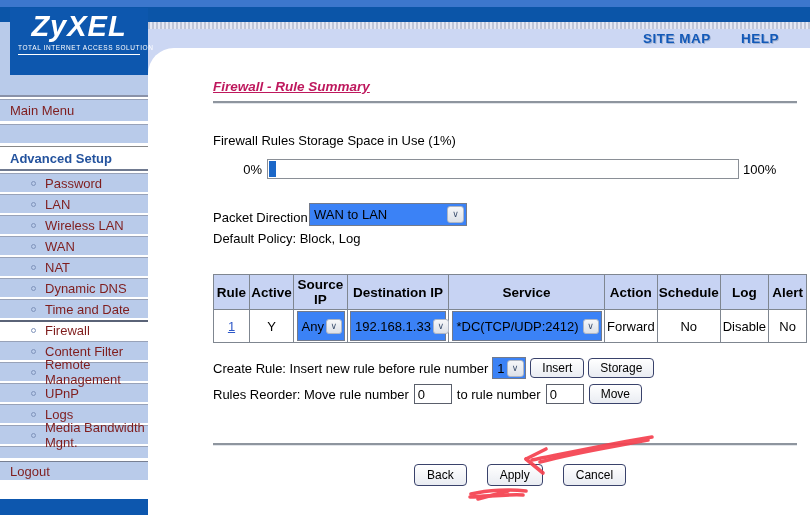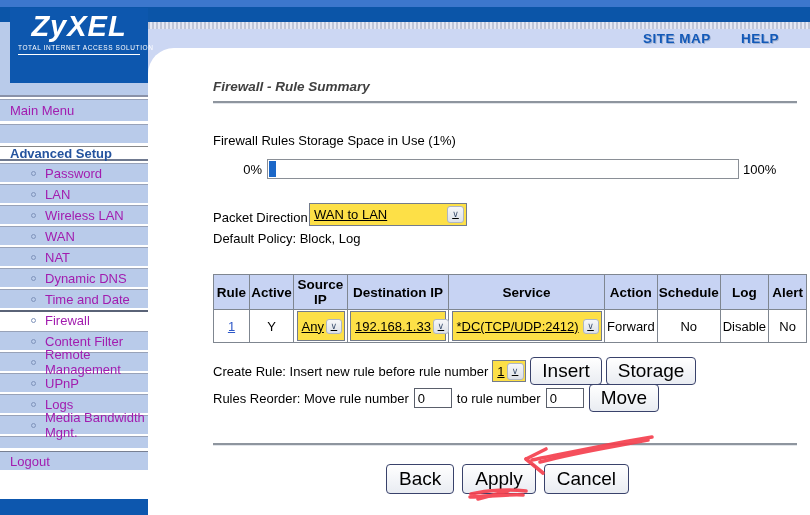--- a/index.html
+++ b/index.html
@@ -8,80 +8,80 @@
 
   
   .top-strip { position:absolute; left:0; top:0; width:810px; height:7px; background:#3c77cd; }
   .top-bar { position:absolute; left:0; top:7px; width:810px; height:15px; background:#0b55a8; }
   .side-top-bg { position:absolute; left:0; top:22px; width:148px; height:75px; background:#b9cbea; border-bottom:2px solid #8a92a8; }
   .lavender { position:absolute; left:148px; top:22px; width:662px; height:52px; background:#ccd7f3; }
   .hatch { position:absolute; left:148px; top:22px; width:662px; height:7px;
            background:repeating-linear-gradient(90deg,#bfc6d8 0 2px,#e4e8f4 2px 4px); }
   .content-bg { position:absolute; left:148px; top:48px; width:662px; height:467px; background:#fff; border-top-left-radius:26px; }
 
-  .logo-box { position:absolute; left:10px; top:8px; width:138px; height:75px; background:#0d57ae; color:#fff; text-align:center; }
+  .logo-box { position:absolute; left:10px; top:8px; width:138px; height:67px; background:#0d57ae; color:#fff; text-align:center; }
   .logo-text { font-size:29px; font-weight:bold; font-style:italic; letter-spacing:1px; margin-top:2px; }
   .logo-tagline { font-size:6.5px; letter-spacing:0.6px; margin:1px 8px 0 8px; padding-bottom:3px; border-bottom:1px solid #fff; white-space:nowrap; }
 
   .hdr-link { position:absolute; top:31px; color:#1259b8; font-weight:bold; font-size:13.5px; letter-spacing:0.5px;
               text-shadow:1px 1px 0 #9fb0d0; cursor:pointer; }
   .sitemap { left:643px; } .help { left:741px; }
 
   
   .sidebar { position:absolute; left:0; top:99px; width:148px; }
   .srow { background:#b9cbea; border-top:1px solid #98a2b8; height:19px; margin-bottom:2px;
-          color:#a21caf; display:flex; align-items:center; }
+          color:#7f1d1d; display:flex; align-items:center; }
   .srow.mainmenu { height:22px; margin-bottom:3px; padding-left:10px; }
   .srow.spacer { height:19px; margin-bottom:3px; }
   .srow.spacer2 { height:12px; margin-bottom:3px; }
-  .srow.adv { background:#fff; font-weight:bold; color:#24539e; height:15px; border-top:1px solid #888;
+  .srow.adv { background:#fff; font-weight:bold; color:#24539e; height:25px; border-top:1px solid #888;
               border-bottom:2px solid #707a90; margin-bottom:2px; padding-left:10px; }
   .srow.active { background:#fff; border-top:2px solid #5a6377; }
   .srow.logout { padding-left:10px; border-top:1px solid #777f92; }
   .bullet { width:5px; height:5px; border:1px solid #7f93bb; border-radius:50%; margin:0 9px 0 31px; flex:0 0 auto; }
   .side-footer { position:absolute; left:0; top:499px; width:148px; height:16px; background:#0d57ae; }
 
   
   .abs { position:absolute; }
-  .title { left:213px; top:79px; color:#404040; font-weight:bold; font-style:italic; font-size:13.5px; }
+  .title { left:213px; top:79px; color:#be185d; font-weight:bold; font-style:italic; font-size:13.5px;text-decoration:underline; }
   .rule-line { left:213px; width:584px; height:0; border-top:2px solid #8e959e; border-bottom:1px solid #e2e5ea; }
   .hr1 { top:101px; } .hr2 { top:443px; }
 
   .storage-label { left:213px; top:133px; }
   .pct0 { left:228px; top:162px; width:34px; text-align:right; }
   .pct100 { left:743px; top:162px; }
   .bar { left:267px; top:159px; width:472px; height:20px; border:1px solid #8a8f96; background:#fff; padding:1px; }
   .bar .fill { width:7px; height:100%; background:#1b67c8; }
 
   .pd-label { left:213px; top:210px; }
   .default-policy { left:213px; top:231px; }
 
   .combo { display:inline-flex; align-items:center; justify-content:space-between; border:1px solid #737b8c;
-           background:#fde047; height:23px; padding-left:4px;text-decoration:underline; }
+           background:#3b82f6; height:23px; padding-left:4px; }
   .combo .arrow { width:17px; height:17px; margin:2px; border:1px solid #aeb6c4; border-radius:3px; flex:0 0 auto;
                   background:linear-gradient(#f6f7f9,#dde1e8); color:#3c4f6e; font-size:9px; line-height:15px; text-align:center; }
   .pd-combo { left:309px; top:203px; width:158px; }
 
   table.rules { position:absolute; left:213px; top:274px; border-collapse:collapse; table-layout:fixed; }
   table.rules th, table.rules td { border:1px solid #7f8690; }
   table.rules th { background:#c7d3f3; font-weight:bold; font-size:13.5px; padding:2px 1px; height:34px; text-align:center; }
   table.rules td { height:30px; text-align:center; padding:1px 2px; background:#fff; }
   .rule-link { color:#2e58c8; text-decoration:underline; cursor:pointer; }
   .combo.cell { height:30px; margin:0 auto; }
   .combo.cell .arrow { height:15px; width:16px; line-height:13px; }
 
   .flex-row { display:flex; align-items:center; }
   .create-row { left:213px; top:357px; gap:4px; }
   .reorder-row { left:213px; top:384px; gap:5px; }
   .btn { border:1px solid #39426b; border-radius:4px; background:linear-gradient(#ffffff,#e9ecf2);
-         padding:2px 11px; font-size:19px; font-family:"Liberation Sans",sans-serif; color:#000; cursor:pointer; }
+         padding:2px 11px; font-size:12px; font-family:"Liberation Sans",sans-serif; color:#000; cursor:pointer; }
   input.num { width:38px; height:20px; border:1px solid #5a5f6b; font-size:13px; padding:0 3px; font-family:"Liberation Sans",sans-serif; }
   .combo.tiny { width:34px; height:22px; }
 
-  .bottom-buttons { left:386px; top:464px; gap:8px; }
+  .bottom-buttons { left:414px; top:464px; gap:20px; }
   .bottom-buttons .btn { padding:3px 12px; }
 
   .annot { position:absolute; left:440px; top:425px; width:230px; height:90px; pointer-events:none; }
 </style>
 </head>
 <body>
 
 <div class="page">
 
   <div class="top-strip"></div>

